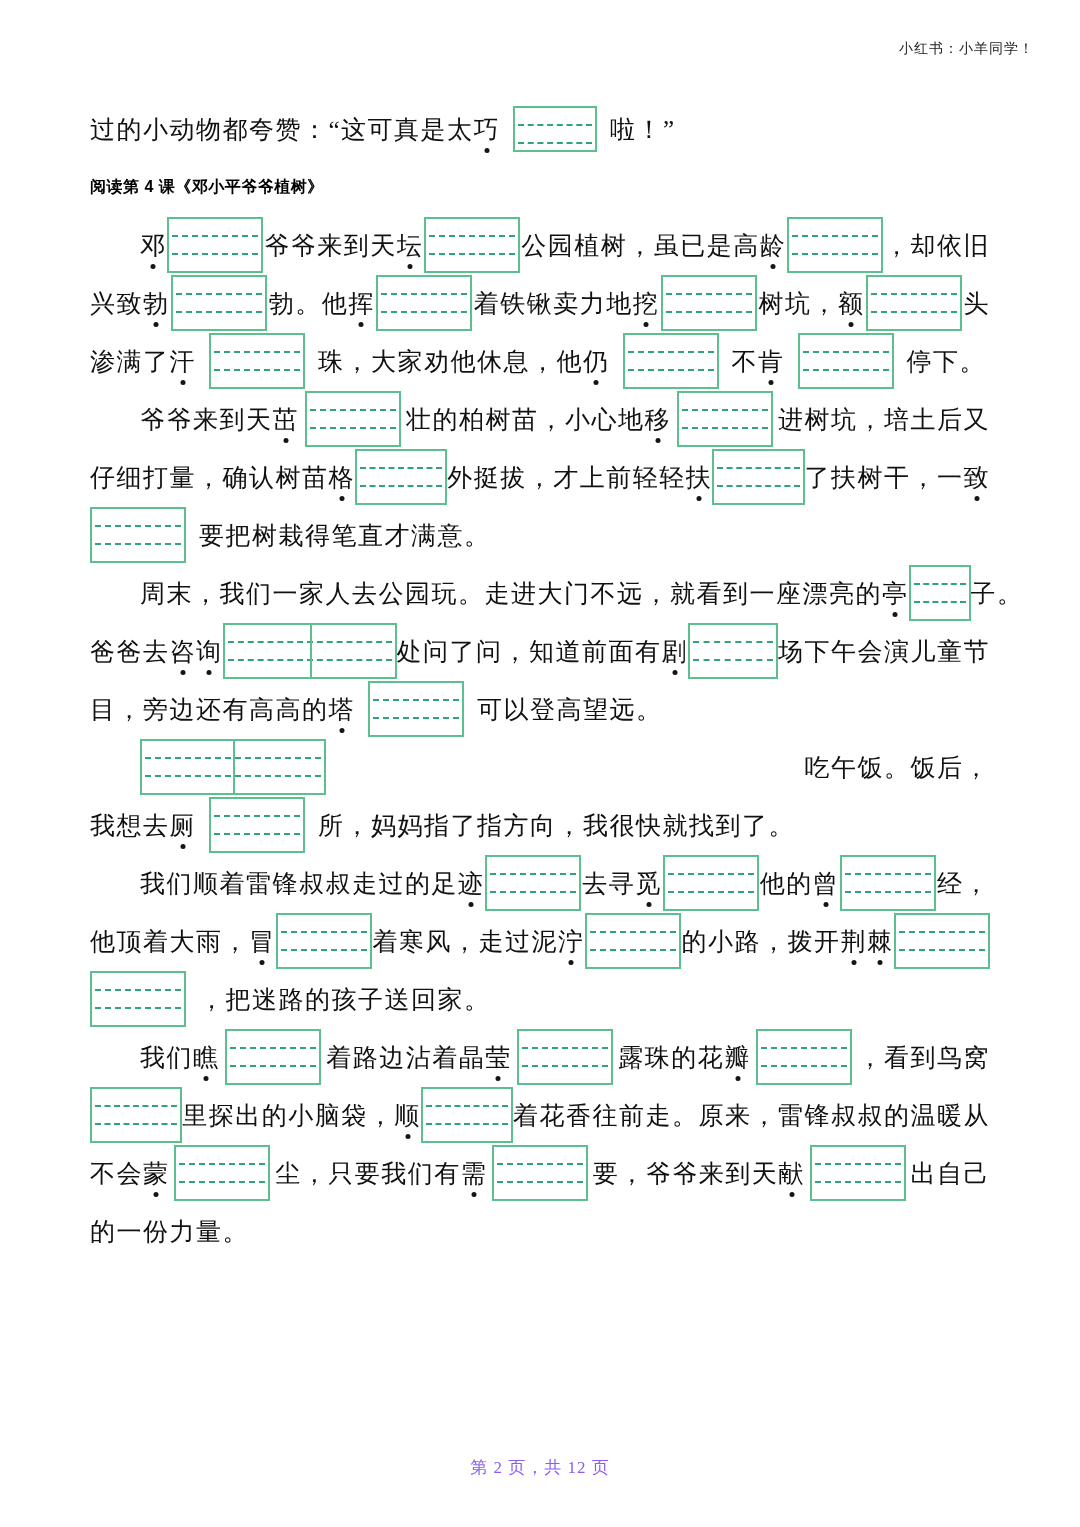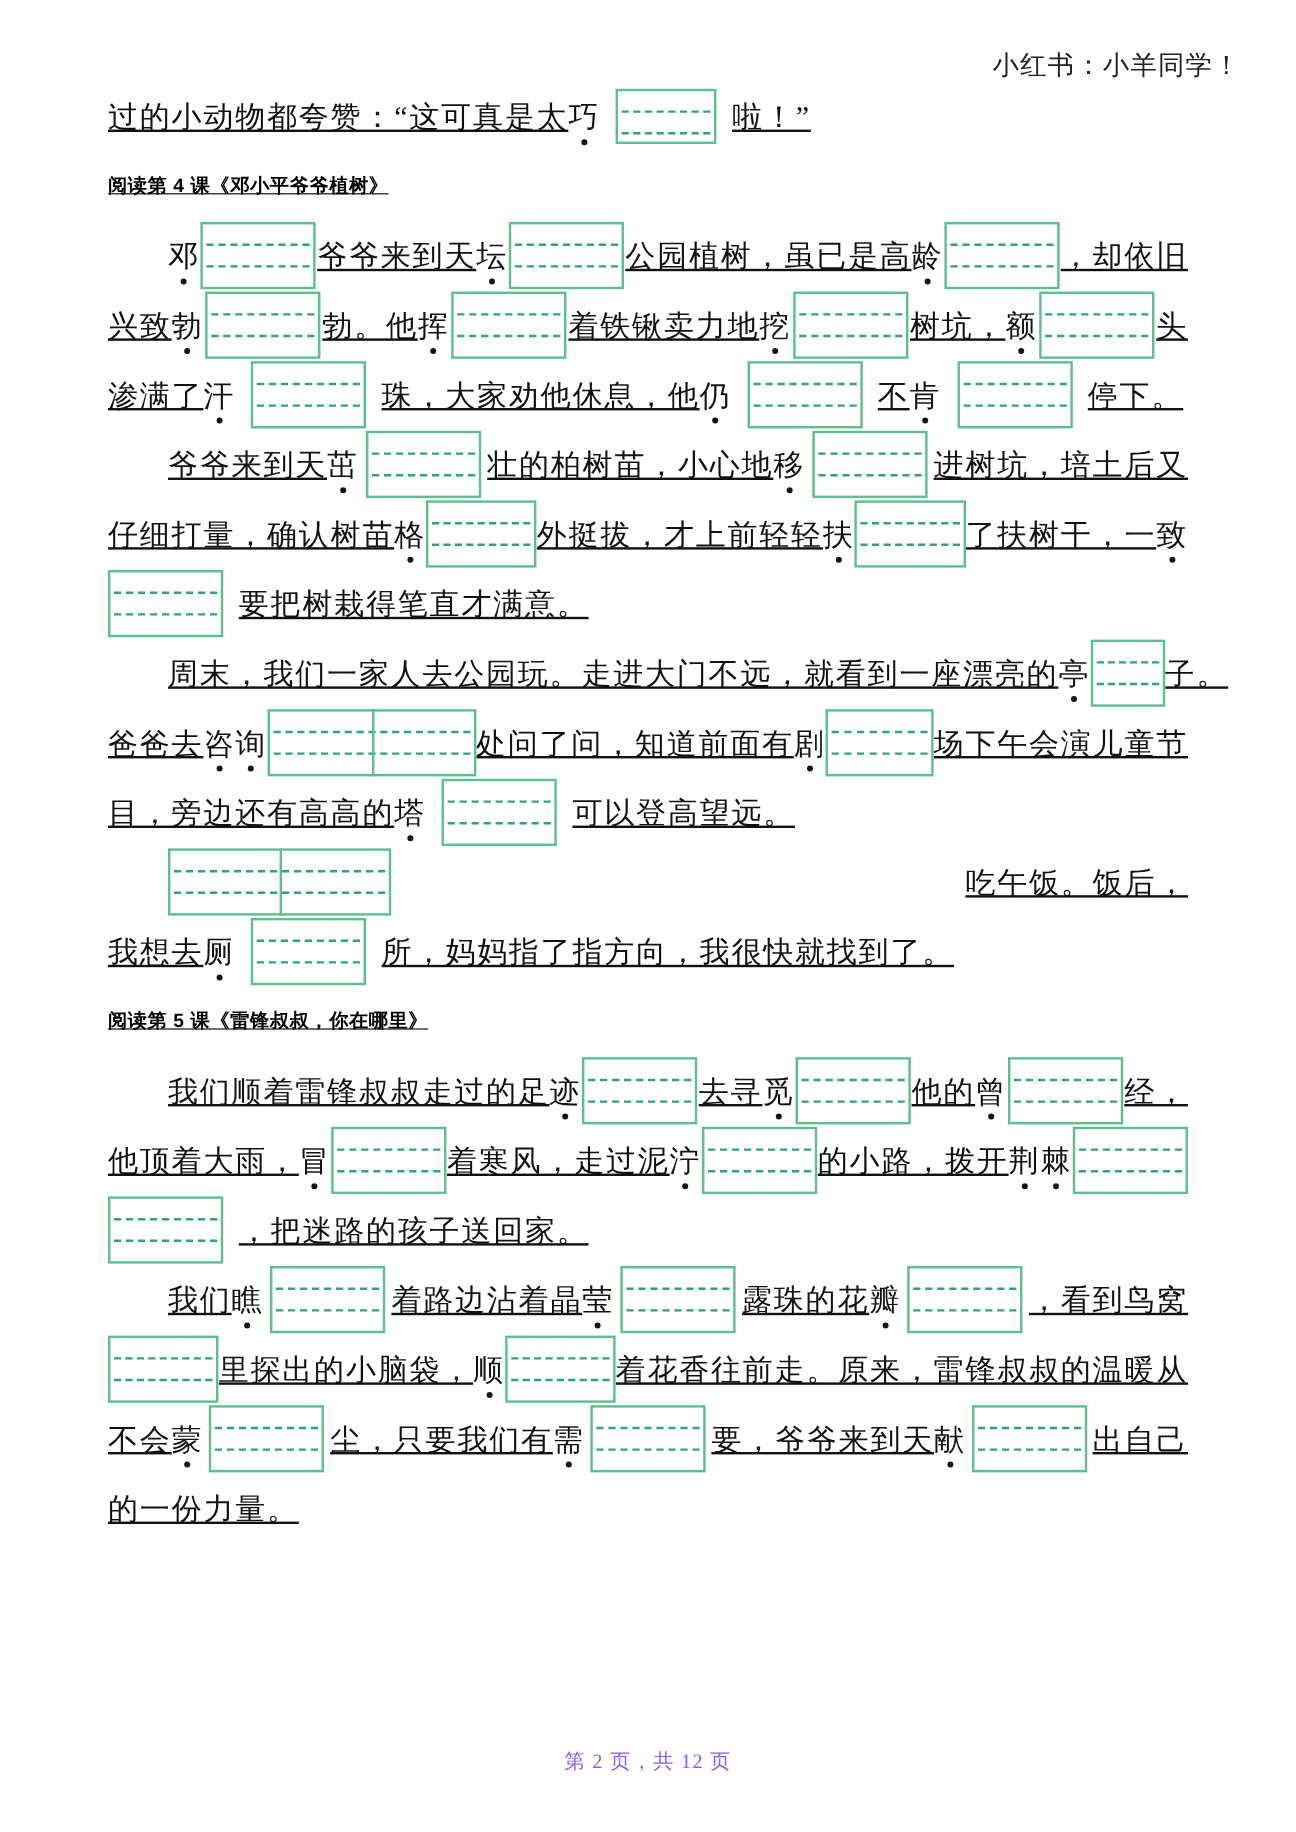--- a/index.html
+++ b/index.html
@@ -1,24 +1,24 @@
 <!DOCTYPE html>
 <html><head>
 <meta charset="utf-8">
 <style>
   html,body{margin:0;padding:0;background:#ffffff;}
   body{
     width:1080px;height:1527px;position:relative;overflow:hidden;
     font-family:"Liberation Serif","DejaVu Serif",serif;color:#111;
   }
   .watermark{
-    position:absolute;top:40px;right:46px;font-size:22px;color:#222;
+    position:absolute;top:40px;right:46px;font-size:14px;color:#222;
     font-family:"Liberation Sans","DejaVu Sans",sans-serif;letter-spacing:1px;margin-left:28px;
   }
-  .doc-body{position:absolute;top:68px;left:90px;right:90px;text-decoration:underline;}
+  .doc-body{position:absolute;top:100px;left:90px;right:90px;}
   .line{display:flex;align-items:center;height:58px;}
   .line.justify{justify-content:space-between;}
   .line:not(.justify){gap:13px;}
   .line.indent{padding-left:50px;}
   .grp{white-space:nowrap;flex:0 0 auto;font-size:25px;letter-spacing:1.5px;}
   .run{display:inline;}
   .dotchar{position:relative;display:inline-block;}
   .dotchar::after{
     content:"";position:absolute;left:50%;transform:translateX(-50%);
     bottom:-7px;width:5px;height:5px;border-radius:50%;background:#151515;
@@ -189,21 +189,20 @@
       <span class="grp"><span class="run">吃午饭。饭后，</span></span>
     </div>
     <div class="line">
       <span class="grp"><span class="run">我想去</span><span class="run dotchar">厕</span></span>
       <span class="abox">
         <i class="dl dl1"></i>
         <i class="dl dl2"></i>
       </span>
       <span class="grp"><span class="run">所，妈妈指了指方向，我很快就找到了。</span></span>
     </div>
-    <div class="heading">阅读第 5 课《雷锋叔叔，你在哪里》</div>
     <div class="line justify indent">
       <span class="grp"><span class="run">我们顺着雷锋叔叔走过的足</span><span class="run dotchar">迹</span></span>
       <span class="abox">
         <i class="dl dl1"></i>
         <i class="dl dl2"></i>
       </span>
       <span class="grp"><span class="run">去寻</span><span class="run dotchar">觅</span></span>
       <span class="abox">
         <i class="dl dl1"></i>
         <i class="dl dl2"></i>

